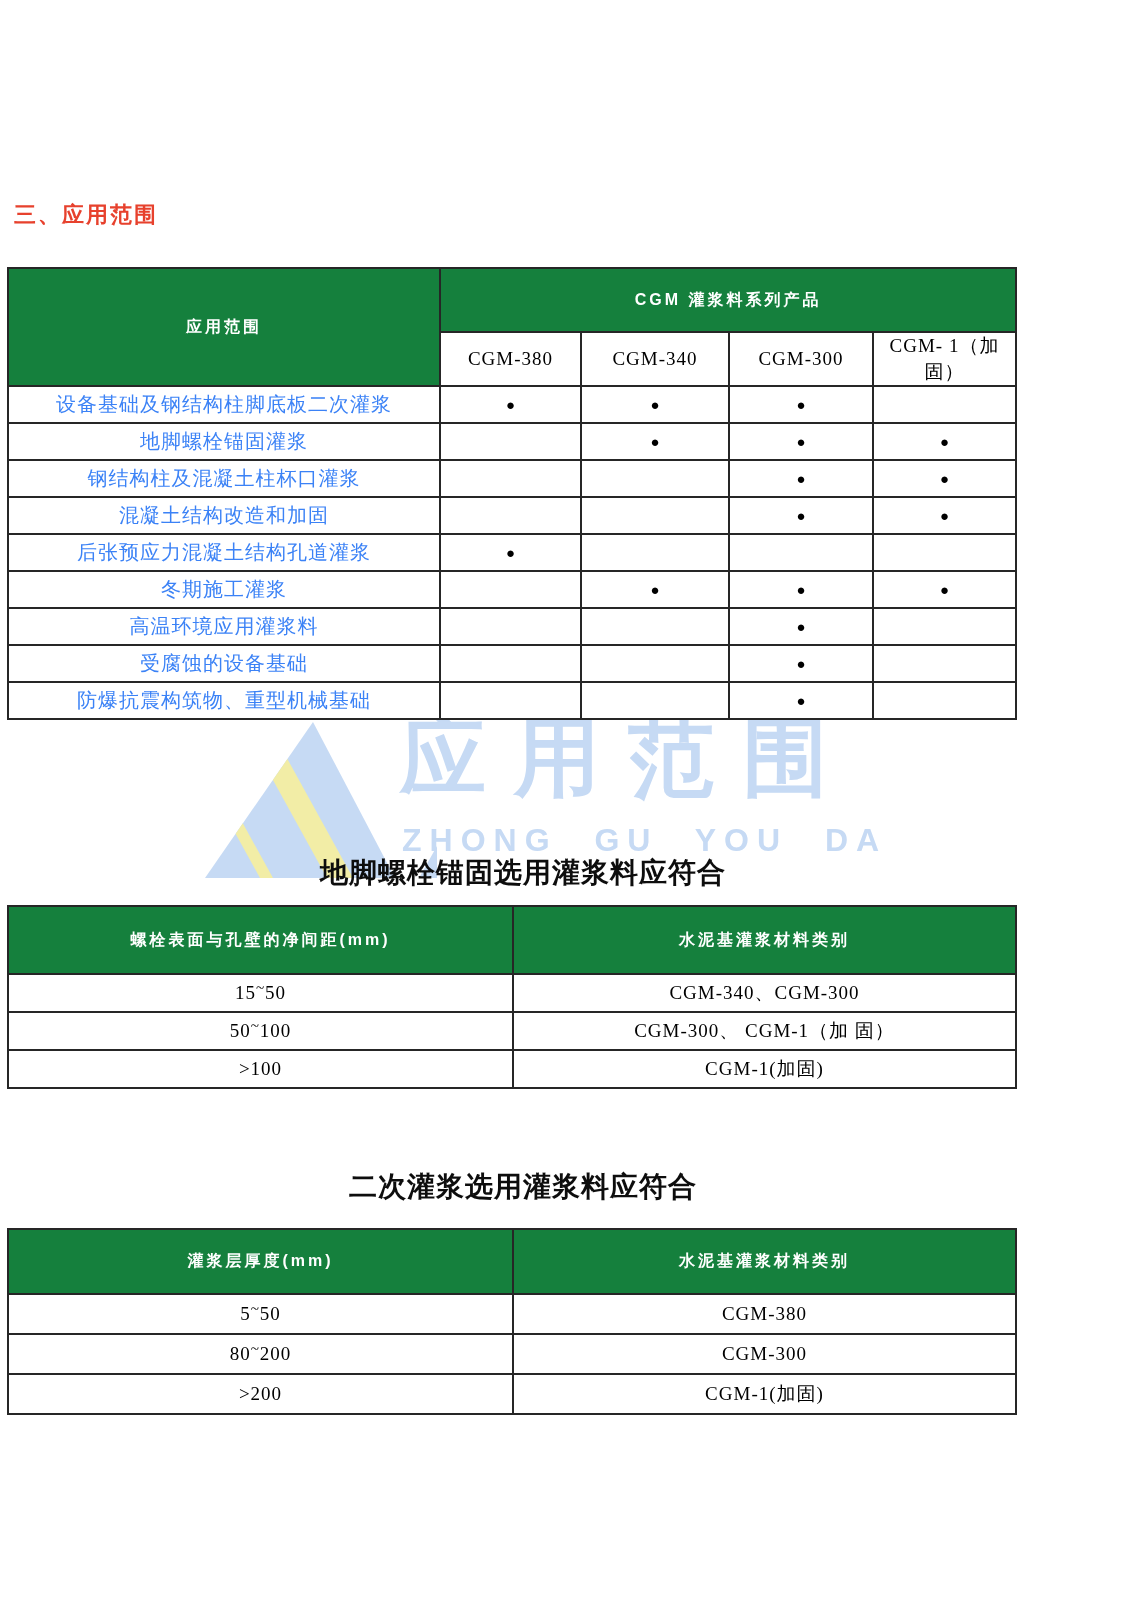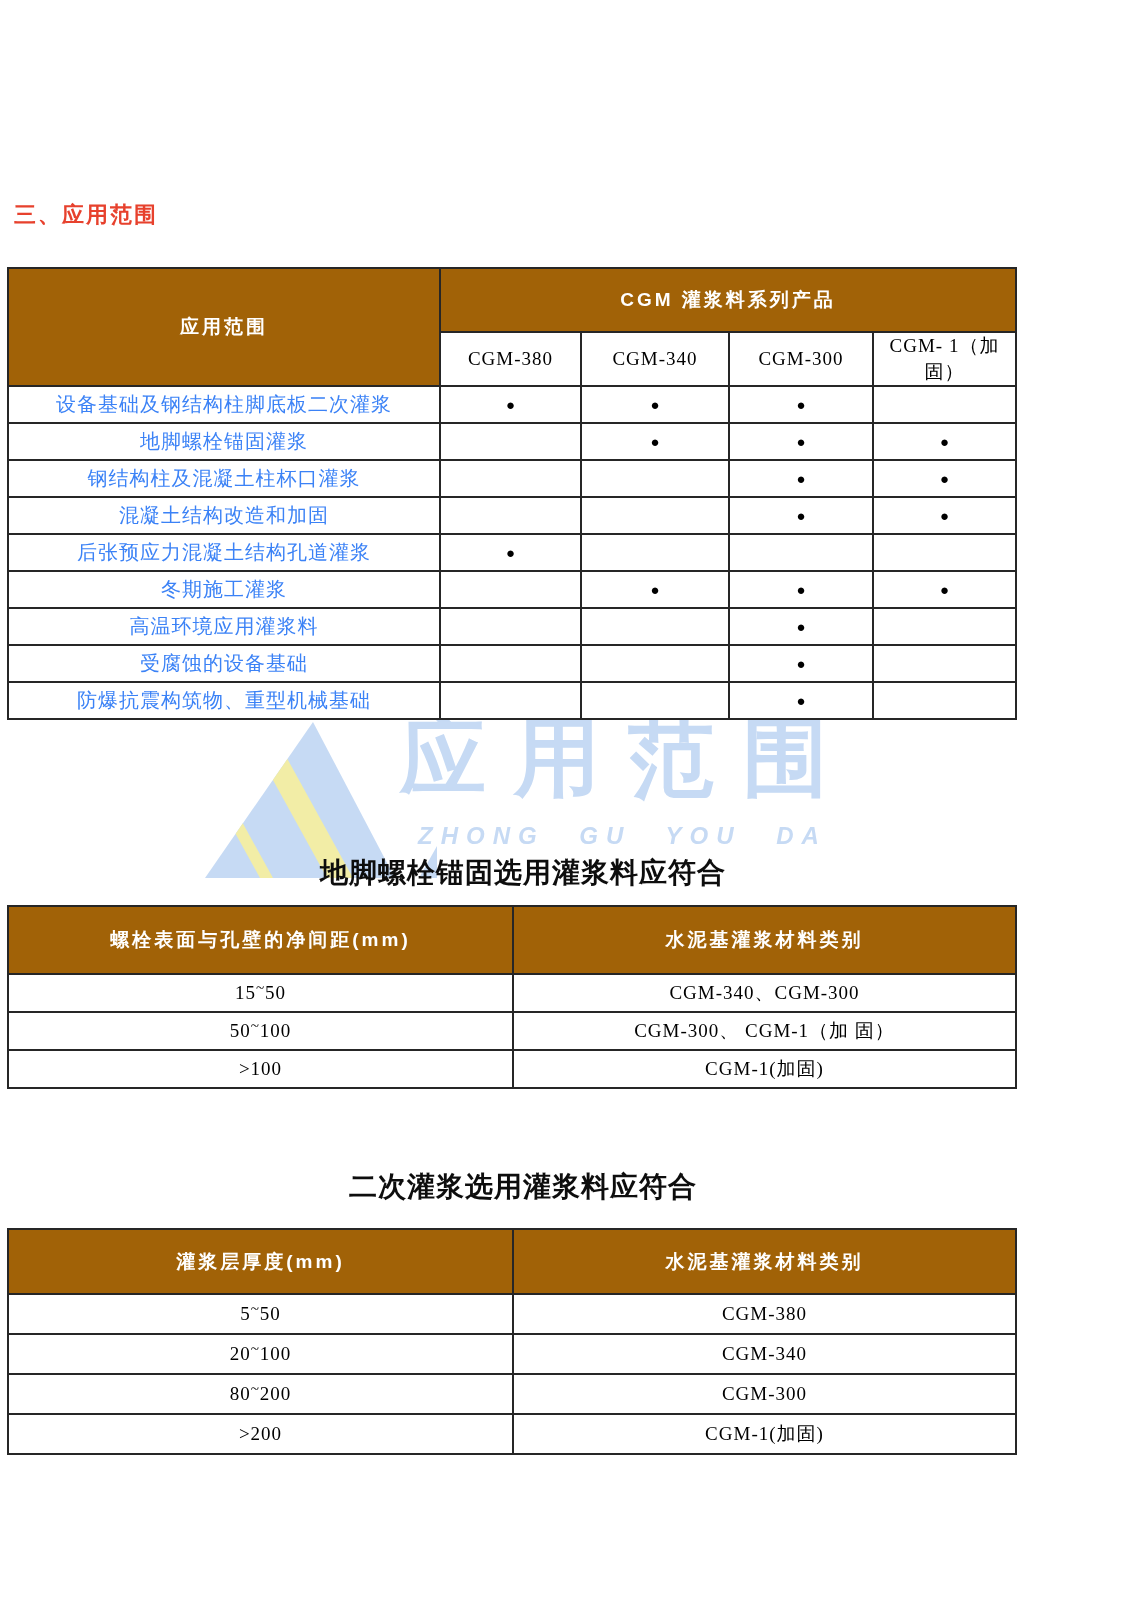--- a/index.html
+++ b/index.html
@@ -10,21 +10,21 @@
   
   .section-heading {
     position:absolute; left:14px; top:200px; margin:0;
     font-size:22px; font-weight:bold; color:#e7412d; letter-spacing:2px;
     z-index:3;
   }
   
   table.doc { border-collapse:collapse; table-layout:fixed; position:absolute; left:7px; width:1008px; z-index:2; background:#ffffff; }
   table.doc th, table.doc td { border:2px solid #262626; padding:0; text-align:center; vertical-align:middle; }
   th.red {
-    background:#a16207; color:#ffffff; font-weight:bold; font-size:19px;
+    background:#15803d; color:#ffffff; font-weight:bold; font-size:16px;
     font-family:"Liberation Sans", sans-serif; letter-spacing:3px;
   }
   
   #table1 { top:267px; }
   #table1 tr.group-row th { height:62px; }
   #table1 tr.sub-row th {
     height:28px; background:#ffffff; color:#000;
     font-family:"Liberation Serif","DejaVu Serif",serif; font-weight:normal; font-size:19px; letter-spacing:1px;
   }
   #table1 tbody td { height:35px; }
@@ -32,22 +32,22 @@
     font-family:"Liberation Serif","DejaVu Serif",serif; font-size:20px; color:#3b82f6; letter-spacing:1px;
   }
   .dot { font-size:15px; color:#000; line-height:1; }
   
   .wm { position:absolute; z-index:0; }
   .wm-cn {
     left:400px; top:708px; font-size:86px; font-weight:600; color:#c6daf4;
     letter-spacing:28px; white-space:nowrap; line-height:1.15;
   }
   .wm-en {
-    left:418px; top:822px; font-size:24px; font-weight:bold; color:#c6daf4;
-    letter-spacing:8px; word-spacing:20px; white-space:nowrap;font-style:italic;
+    left:402px; top:822px; font-size:32px; font-weight:bold; color:#c6daf4;
+    letter-spacing:8px; word-spacing:20px; white-space:nowrap;
   }
   .wm-logo { left:205px; top:720px; width:232px; height:158px; }
   
   .mid-title {
     position:absolute; left:7px; width:1008px; text-align:center; margin:12px;
     font-size:28px; font-weight:bold; color:#0d0d0d; z-index:2; letter-spacing:1px;
   }
   #t2-title { top:842px; }
   #t3-title { top:1156px; }
   
@@ -211,24 +211,20 @@
         <th class="red">灌浆层厚度(mm)</th>
         <th class="red">水泥基灌浆材料类别</th>
       </tr>
     </thead>
     <tbody>
         <tr>
           <td>5<sup class="tld">~</sup>50</td>
           <td>CGM-380</td>
         </tr>
         <tr>
-          <td>20<sup class="tld">~</sup>100</td>
-          <td>CGM-340</td>
-        </tr>
-        <tr>
           <td>80<sup class="tld">~</sup>200</td>
           <td>CGM-300</td>
         </tr>
         <tr>
           <td>&gt;200</td>
           <td>CGM-1(加固)</td>
         </tr>
       </tbody>
   </table>
 

